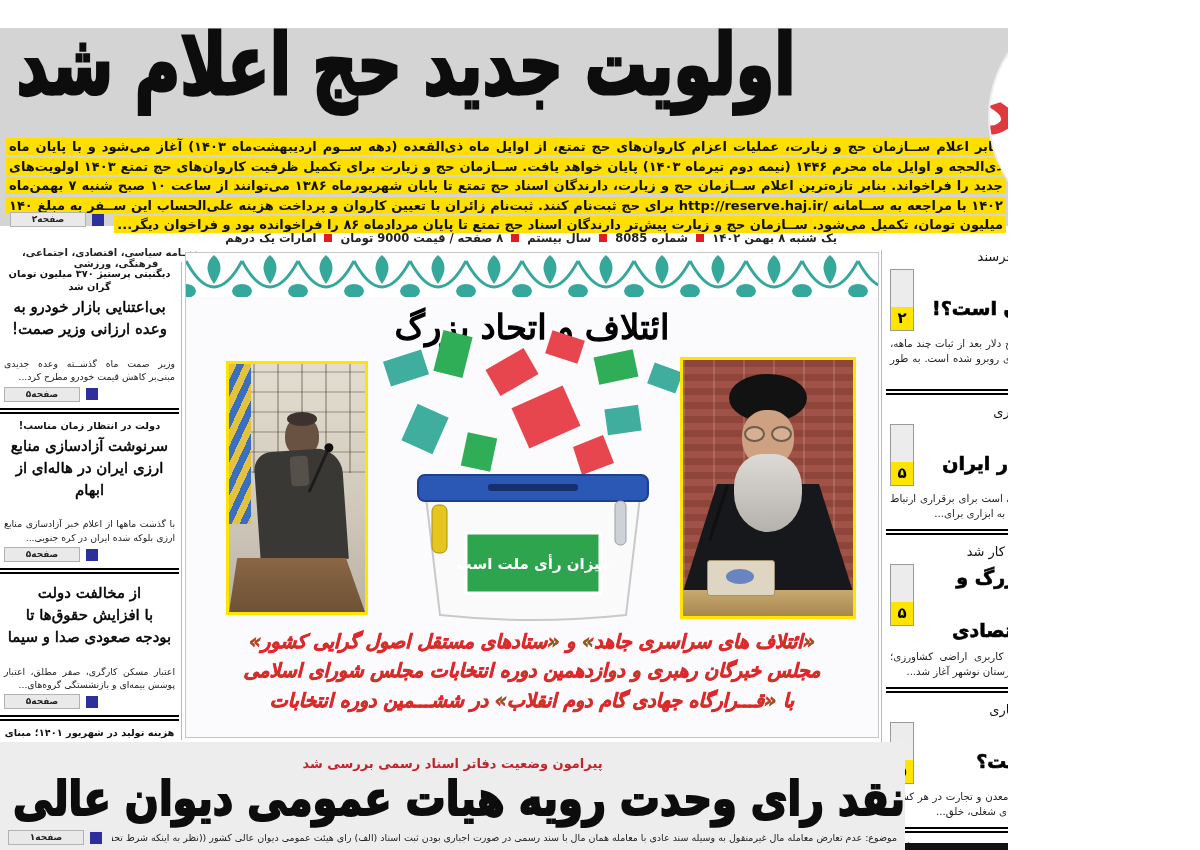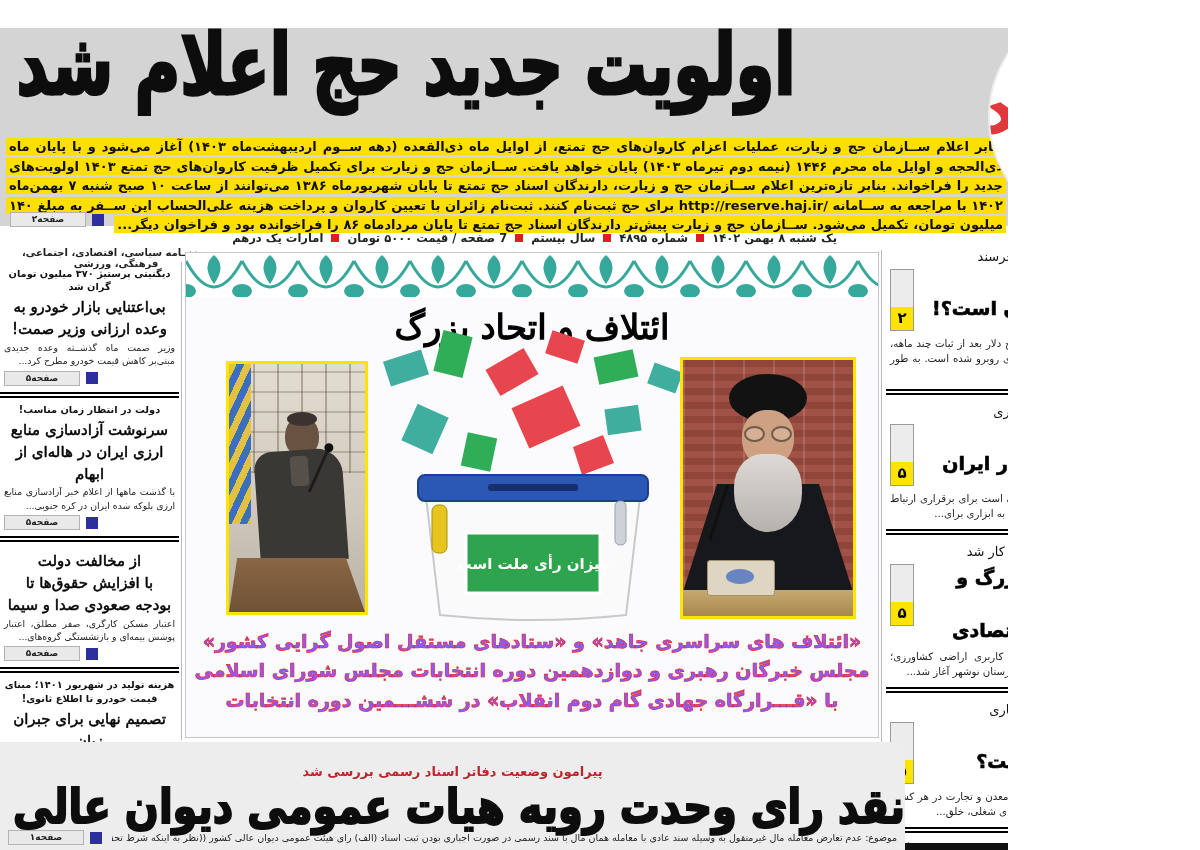--- a/index.html
+++ b/index.html
@@ -33,21 +33,21 @@
   .tagline{position:absolute;top:247px;left:0;width:232px;text-align:center;font-size:10px;font-weight:bold;color:#222;}
   .vr1{position:absolute;left:181px;top:262px;width:1px;height:478px;background:#b9b9b9;}
   .vr2{position:absolute;left:881px;top:250px;width:1px;height:600px;background:#b9b9b9;}
 
   
   .lcol{position:absolute;left:0;top:262px;width:179px;}
   .l-item{padding:5px 4px 6px;}
   .l-kicker{text-align:center;font-size:9.8px;font-weight:bold;color:#111;line-height:1.35;}
   .l-headline{text-align:center;font-size:15px;font-weight:normal;line-height:1.45;white-space:pre-line;
     margin-top:4px;color:#000;-webkit-text-stroke:.5px #000;}
-  .l-snippet{font-size:9.3px;color:#222;text-align:justify;margin-top:0;line-height:1.45;}
+  .l-snippet{font-size:9.3px;color:#222;text-align:justify;margin-top:16px;line-height:1.45;}
   .l-badge{margin-top:3px;}
   .lsep{border-top:2px solid #000;border-bottom:2px solid #000;height:2px;background:#fff;}
 
   
   .card{position:absolute;left:185px;top:252px;width:694px;height:486px;background:#fbfbfd;
     border:1px solid #c5c5cb;box-sizing:border-box;overflow:hidden;}
   .teal-band{height:44px;overflow:hidden;background:#fff;}
   .card-headline{text-align:center;font-size:34px;font-weight:normal;margin-top:10px;color:#000;
     -webkit-text-stroke:1.3px #000;}
   .card-photos{position:relative;height:268px;margin-top:6px;}
@@ -85,41 +85,41 @@
     clip-path:polygon(20% 0,80% 0,100% 100%,0 100%);}
   .pr-body::before{content:"";position:absolute;left:44%;top:0;width:20px;height:26px;background:#e9e6df;
     clip-path:polygon(0 0,100% 0,50% 100%);}
   .pr-mic2{position:absolute;left:34px;top:124px;width:3px;height:58px;background:#101010;transform:rotate(18deg);}
   .pr-desk{position:absolute;left:0;bottom:0;width:100%;height:26px;background:linear-gradient(180deg,#c7a86e,#a8884e);}
   .pr-tissue{position:absolute;left:24px;bottom:20px;width:66px;height:34px;background:#ded6c2;
     border:1px solid #a3926f;border-radius:3px;}
   .pr-tissue::before{content:"";position:absolute;left:18px;top:8px;width:28px;height:15px;background:#4a6fc0;
     border-radius:50%;opacity:.8;}
   .card-deck{margin-top:6px;text-align:center;}
-  .deck-line{display:block;font-size:19px;font-weight:bold;color:#8b5cf6;line-height:1.55;
+  .deck-line{display:block;font-size:19px;font-weight:bold;color:#4d7c0f;line-height:1.55;font-style:italic;
     -webkit-text-stroke:.7px #e8232d;}
 
   
   .rcol{position:absolute;left:884px;top:240px;width:316px;}
   .r-item{padding:7px 6px 8px;}
   .r-author,.r-kicker{font-size:13px;font-weight:normal;text-align:center;color:#111;line-height:1.5;}
   .r-row{display:flex;justify-content:space-between;align-items:flex-start;margin-top:2px;direction:rtl;}
   .r-headline{font-size:19px;font-weight:bold;line-height:1.4;white-space:pre-line;text-align:right;color:#000;
     -webkit-text-stroke:.6px #000;}
   .pagemark{width:24px;height:62px;background:#ececec;border:1px solid #9a9a9a;display:flex;align-items:flex-end;
     flex:0 0 auto;box-sizing:border-box;}
   .pagemark-num{width:100%;height:23px;background:#ffe400;font-size:15px;font-weight:bold;text-align:center;line-height:23px;color:#000;}
   .r-snippet{font-size:10.2px;text-align:justify;line-height:1.5;margin-top:5px;color:#222;}
   .r-lead{color:#e11c24;font-weight:normal;}
   .rsep{border-top:2px solid #000;border-bottom:2px solid #000;height:2px;background:#fff;margin:0 2px;}
   .rcol-endbar{position:absolute;left:884px;top:843px;width:316px;height:7px;background:#111;}
 
   
   .bottom{position:absolute;left:0;top:742px;width:905px;height:108px;background:#ededed;}
-  .b-kicker{text-align:center;color:#c0242b;font-size:13px;font-weight:bold;padding-top:22px;}
+  .b-kicker{text-align:center;color:#c0242b;font-size:13px;font-weight:bold;padding-top:14px;}
   .b-headline{text-align:center;font-size:40px;font-weight:bold;color:#0d0d0d;margin-top:0;
     -webkit-text-stroke:1.8px #0d0d0d;transform:scaleY(1.18);transform-origin:top center;white-space:nowrap;}
   .b-foot{position:absolute;bottom:5px;left:8px;right:8px;display:flex;direction:rtl;
     justify-content:space-between;align-items:center;gap:10px;}
   .b-snippet{font-size:9.5px;color:#222;white-space:nowrap;overflow:hidden;max-width:790px;}
   .wm{position:absolute;left:1078px;top:814px;width:50px;height:36px;background:#c9c9c9;z-index:5;}
 </style>
 </head>
 <body>
 
@@ -133,25 +133,25 @@
     <div class="logo-sub">روزنامه صبح ایران</div>
   </div>
   <div class="pill-badge mast-badge">
     <div class="pill">صفحه۲</div>
     <div class="bluesq"></div>
   </div>
 
   <div class="dateline">
     <span>یک شنبه ۸ بهمن ۱۴۰۲</span>
     <span class="redsq"></span>
-    <span>شماره ۴۸۹۵</span>
+    <span>شماره 8085</span>
     <span class="redsq"></span>
     <span>سال بیستم</span>
     <span class="redsq"></span>
-    <span>7 صفحه / قیمت ۵۰۰۰ تومان</span>
+    <span>۸ صفحه / قیمت 9000 تومان</span>
     <span class="redsq"></span>
     <span>امارات یک درهم</span>
   </div>
   <div class="tagline">روزنــامه سیاسی، اقتصادی، اجتماعی، فرهنگی، ورزشی</div>
   <div class="vr1"></div>
   <div class="vr2"></div>
 
   <div class="lcol">
     <div class="l-item">
       <div class="l-kicker">دیگنیتی پرستیژ ۳۷۰ میلیون تومان گران شد</div>

